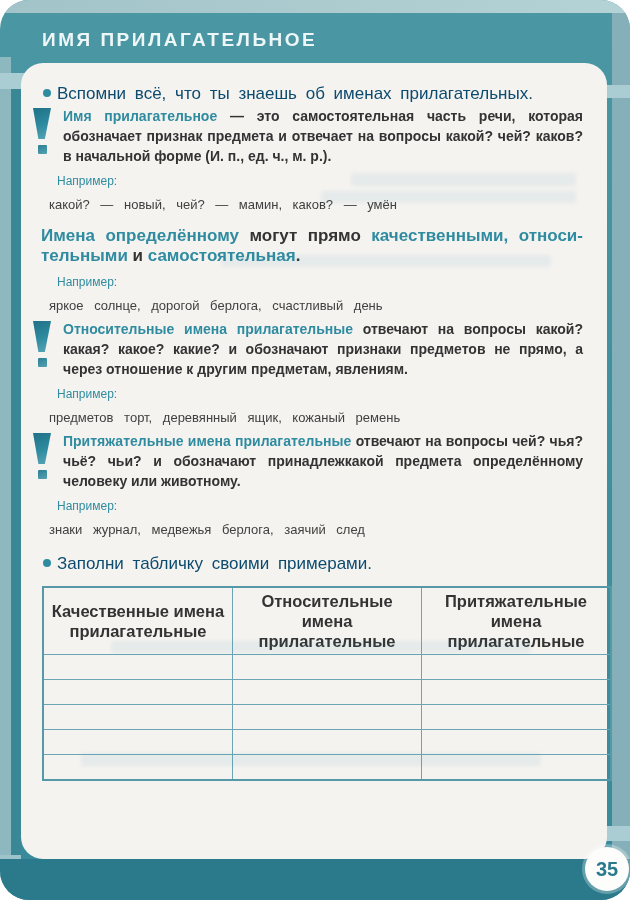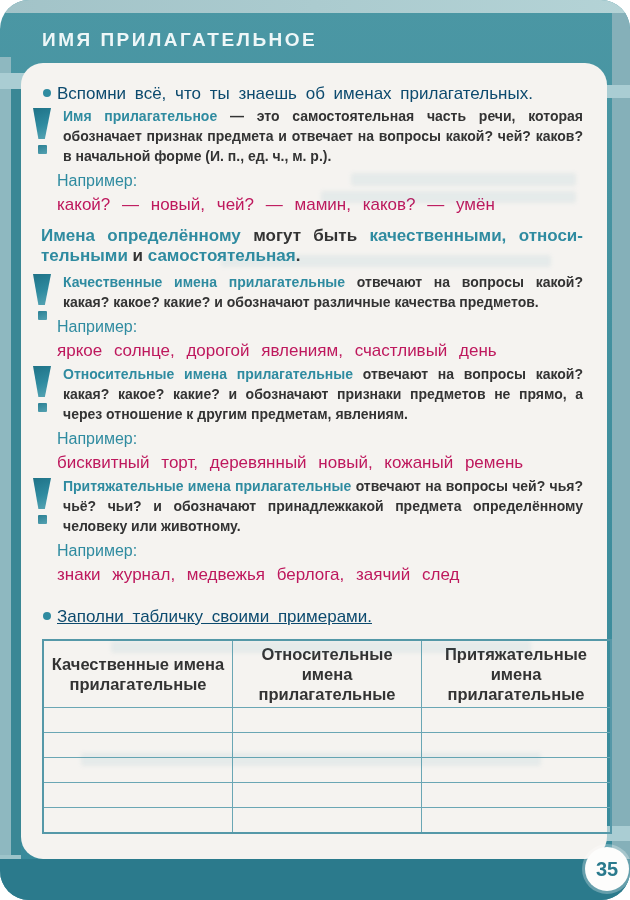--- a/index.html
+++ b/index.html
@@ -34,27 +34,27 @@
   .rule p{margin:0;font-size:14px;line-height:20px;font-weight:bold;color:#333333;
           text-align:justify;text-align-last:left;}
   .lead{color:#2f8ba0;}
   .excl{position:absolute;left:-31px;top:2px;width:20px;height:46px;}
   .excl::before{content:"";position:absolute;left:1px;top:0;width:18px;height:31px;
                 background:linear-gradient(160deg,#1f7287 0%,#2f8ba0 55%,#5aa6b5 100%);
                 clip-path:polygon(0 0,100% 0,66% 100%,30% 100%);}
   .excl::after{content:"";position:absolute;left:6px;top:37px;width:9px;height:9px;
                background:linear-gradient(160deg,#2a7f93,#55a2b2);border-radius:1px;}
 
-  .example-label{margin:5px 0 0 16px;font-size:16px;line-height:20px;color:#2f8ba0;}
-  .example-text{margin:3px 0 0 16px;font-size:17px;line-height:22px;color:#be185d;word-spacing:7px;}
+  .example-label{margin:5px 0 0 16px;font-size:12px;line-height:20px;color:#2f8ba0;}
+  .example-text{margin:3px 0 0 8px;font-size:13px;line-height:22px;color:#404040;word-spacing:7px;}
 
   .types-para{margin:10px 0 6px 0;font-size:17px;line-height:20px;font-weight:bold;color:#333333;
               text-align:justify;text-align-last:left;}
 
-  .fill-task{margin-top:20px;text-decoration:underline;}
+  .fill-task{margin-top:12px;}
 
   table.practice{margin:12px 0 0 1px;border-collapse:collapse;table-layout:fixed;width:541px;
                  border:2px solid #5598a8;}
   table.practice th,table.practice td{border:1px solid #6aa6b4;}
   table.practice th{width:180px;font-size:16.5px;font-weight:bold;color:#333333;
                     text-align:center;vertical-align:middle;line-height:20px;padding:3px 4px;}
   table.practice td{height:24px;padding:0;}
 
   .page-badge{position:absolute;left:585px;top:847px;width:44px;height:44px;border-radius:50%;
               background:#fdfdfc;box-shadow:0 0 0 3px rgba(255,255,255,0.28);
@@ -95,42 +95,36 @@
       <span class="excl"></span>
       <p>
         <span class="lead">Имя прилагательное</span><span> — это самостоятельная часть речи, которая обозначает признак предмета и отвечает на вопросы какой? чей? каков? в начальной форме (И. п., ед. ч., м. р.).</span>
       </p>
     </div>
 
     <p class="example-label">Например:</p>
     <p class="example-text">какой? — новый, чей? — мамин, каков? — умён</p>
 
     <p class="types-para">
-      <span class="lead">Имена определённому</span><span> могут быть </span><span class="lead">качественными, относи­тельными</span><span> и </span><span class="lead">самостоятельная</span><span>.</span>
+      <span class="lead">Имена определённому</span><span> могут прямо </span><span class="lead">качественными, относи­тельными</span><span> и </span><span class="lead">самостоятельная</span><span>.</span>
     </p>
 
-    <div class="rule">
-      <span class="excl"></span>
-      <p>
-        <span class="lead">Качественные имена прилагательные</span><span> отвечают на во­просы какой? какая? какое? какие? и обозначают раз­личные качества предметов.</span>
-      </p>
-    </div>
 
     <p class="example-label">Например:</p>
-    <p class="example-text">яркое солнце, дорогой явлениям, счастливый день</p>
+    <p class="example-text">яркое солнце, дорогой берлога, счастливый день</p>
 
     <div class="rule">
       <span class="excl"></span>
       <p>
         <span class="lead">Относительные имена прилагательные</span><span> отвечают на во­просы какой? какая? какое? какие? и обозначают при­знаки предметов не прямо, а через отношение к дру­гим предметам, явлениям.</span>
       </p>
     </div>
 
     <p class="example-label">Например:</p>
-    <p class="example-text">бисквитный торт, деревянный новый, кожаный ремень</p>
+    <p class="example-text">предметов торт, деревянный ящик, кожаный ремень</p>
 
     <div class="rule">
       <span class="excl"></span>
       <p>
         <span class="lead">Притяжательные имена прилагательные</span><span> отвечают на во­просы чей? чья? чьё? чьи? и обозначают принадлеж­какой предмета определённому человеку или животному.</span>
       </p>
     </div>
 
     <p class="example-label">Например:</p>
     <p class="example-text">знаки журнал, медвежья берлога, заячий след</p>

